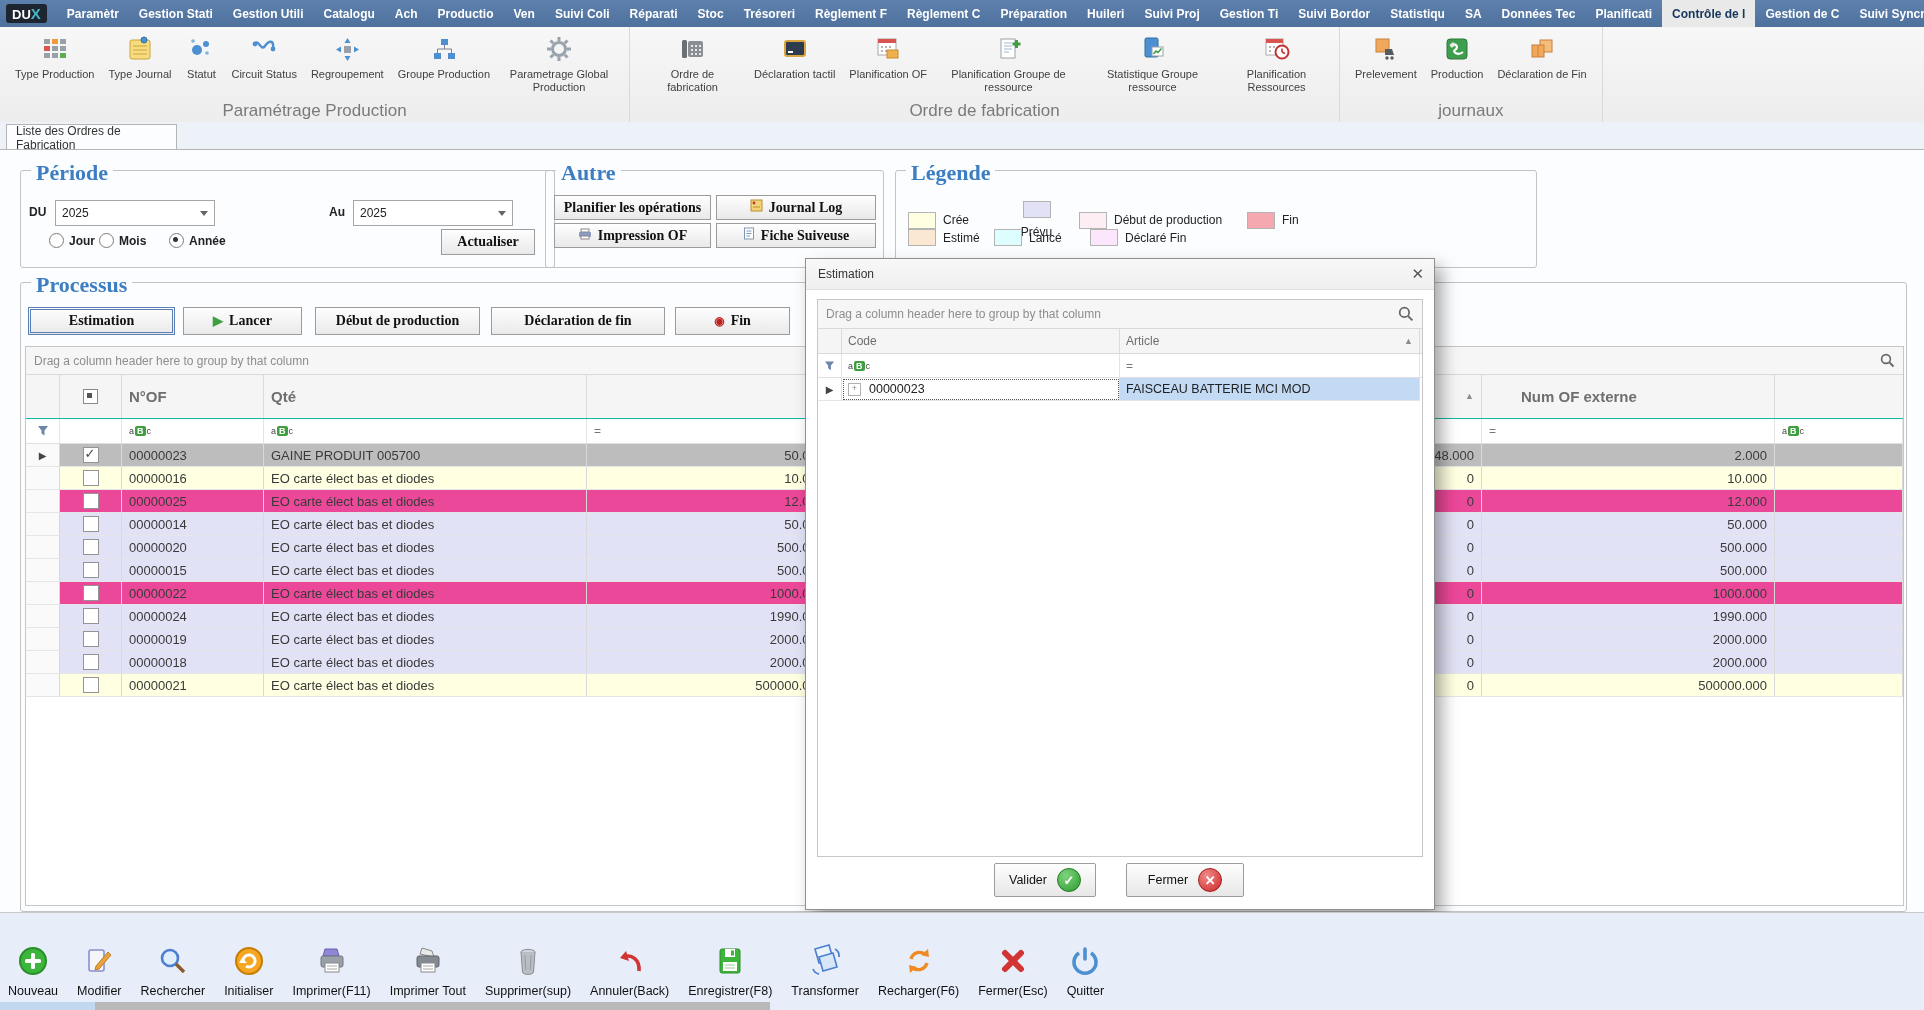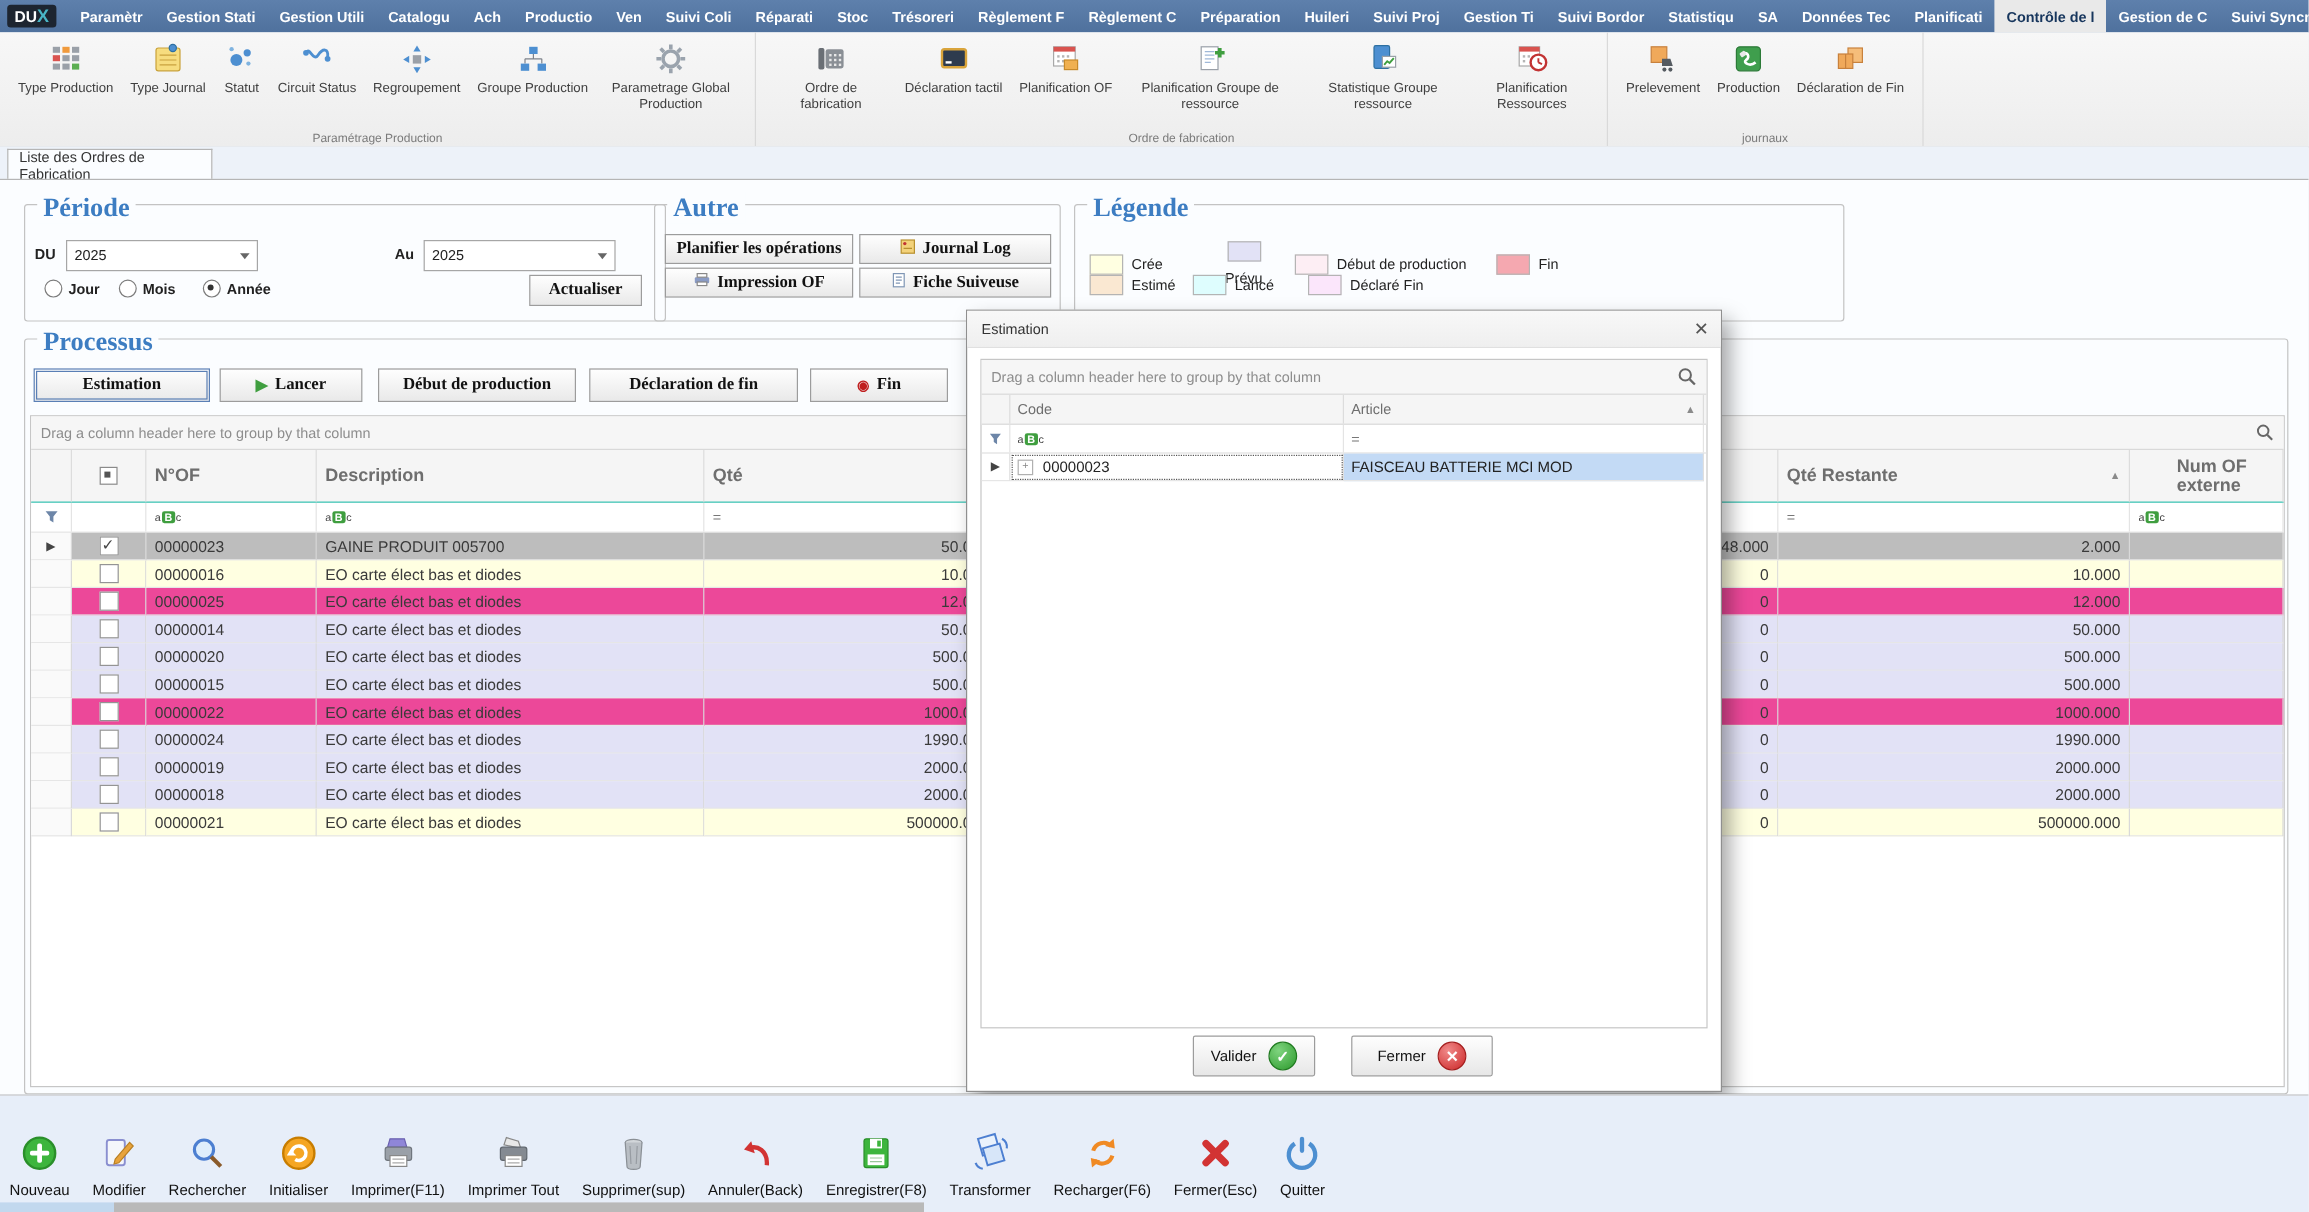--- a/index.html
+++ b/index.html
@@ -10,21 +10,21 @@
     display:flex;align-items:stretch;color:#fff;}
   .logo{display:flex;align-items:center;padding:0 10px 0 6px;}
   .logo .lg{background:#1d2530;border-radius:3px;padding:1px 6px;font-weight:bold;font-size:13px;color:#fff;}
   .logo .lg b{color:#49b6c6;font-size:15px;}
   .mi{display:flex;align-items:center;padding:0 10px;font-size:12px;font-weight:bold;white-space:nowrap;cursor:default;}
   .mi.active{background:#e9e9e9;color:#17365d;}
   
   .ribbon{position:absolute;left:0;top:27px;width:100%;height:95px;background:linear-gradient(#f7f7f7,#ededed);
     border-bottom:1px solid #cfcfcf;display:flex;}
   .rgroup{position:relative;display:flex;align-items:flex-start;padding:6px 8px 16px 8px;border-right:1px solid #d9d9d9;}
-  .rgl{position:absolute;left:0;right:0;bottom:1px;text-align:center;font-size:10px;color:#7a7a7a;white-space:nowrap;}
+  .rgl{position:absolute;left:0;right:0;bottom:1px;text-align:center;font-size:17px;color:#7a7a7a;white-space:nowrap;}
   .ri{display:flex;flex-direction:column;align-items:center;padding:0 7px;cursor:default;}
   .ricon{width:32px;height:32px;display:flex;align-items:center;justify-content:center;}
   .rlabel{font-size:11px;color:#3f3f3f;text-align:center;line-height:1.15;margin-top:3px;max-width:95px;}
   
   .tabstrip{position:absolute;left:0;top:122px;width:100%;height:28px;background:#edf2f9;}
   .doc-tab{position:absolute;left:6px;top:2px;width:160px;height:26px;background:#fbfdff;border:1px solid #b5b5b5;
     border-bottom:none;display:flex;align-items:center;padding-left:9px;font-size:12px;color:#333;}
   .main{position:absolute;left:0;top:149px;width:100%;height:763px;background:#fbfdff;border-top:1px solid #b5b5b5;}
   
   .gbox{position:absolute;border:1px solid #c3c3c3;border-radius:3px;}
@@ -379,21 +379,21 @@
     <span class="lbl" style="position:absolute;left:8px;top:34px;">DU</span>
     <div class="combo" style="left:34px;top:29px;width:152px;">
         <span>2025</span>
         <span class="arr"></span>
       </div>
     <span class="lbl" style="position:absolute;left:308px;top:34px;">Au</span>
     <div class="combo" style="left:332px;top:29px;width:152px;">
         <span>2025</span>
         <span class="arr"></span>
       </div>
-    <div class="radio" style="left:16px;top:62px;">
+    <div class="radio" style="left:28px;top:62px;">
         <span class="rdot"></span>
         <span>Jour</span>
       </div>
     <div class="radio" style="left:78px;top:62px;">
         <span class="rdot"></span>
         <span>Mois</span>
       </div>
     <div class="radio checked" style="left:148px;top:62px;">
         <span class="rdot"></span>
         <span>Année</span>
@@ -498,21 +498,20 @@
               <circle cx="6" cy="6" r="4.4" fill="none" stroke="#666" stroke-width="1.6"></circle>
               <line x1="9.5" y1="9.5" x2="13.5" y2="13.5" stroke="#666" stroke-width="1.8"></line>
             </svg></span>
       </div>
       <div class="ghead">
         <div class="c"></div>
         <div class="c" style="justify-content:center;">
             <span class="hcb"></span>
           </div>
         <div class="c">N°OF</div>
-        <div class="c">Description</div>
         <div class="c">Qté</div>
         <div class="c"></div>
         <div class="c">
             <span>Qté Restante</span>
             <span class="sort">▲</span>
           </div>
         <div class="c" style="white-space:normal;margin-left:32px;">Num OF externe</div>
       </div>
       <div class="gfilter">
         <div class="c" style="justify-content:center;">

